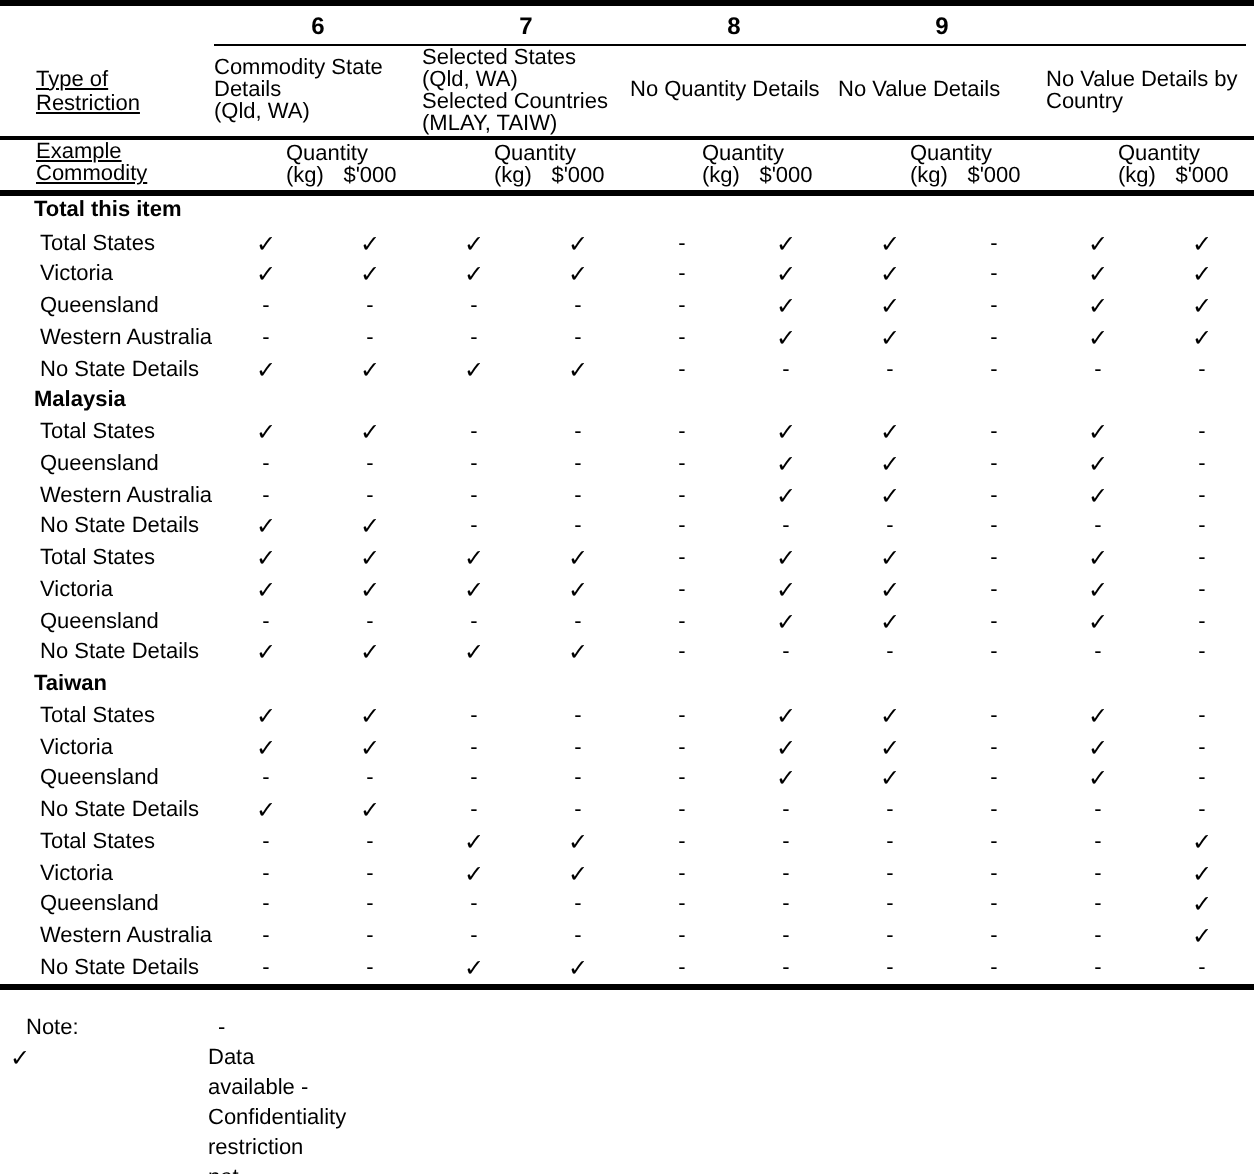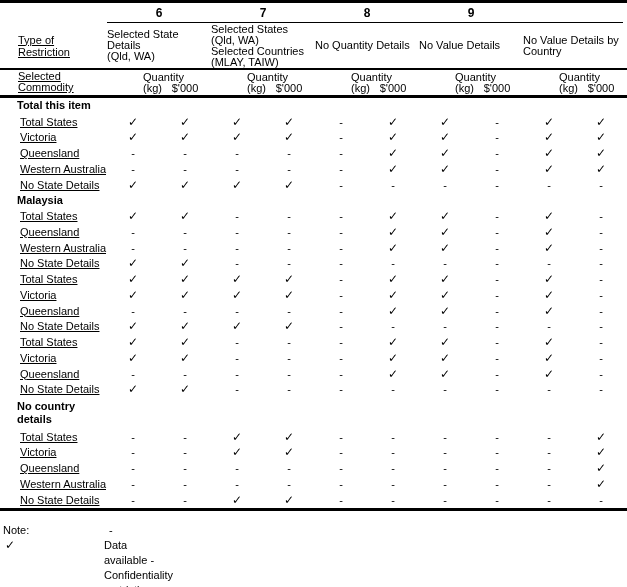--- a/index.html
+++ b/index.html
@@ -27,70 +27,70 @@
   .pre { white-space:pre-line; }
   .type-cell { line-height:11px; padding-right:2px; }
   .label-cell { padding-left:18px;text-decoration:underline; }
 
   .subheader-row { height:24px; align-items:end; line-height:11px; padding-bottom:1px; }
   .sub-kg { text-align:center;margin-left:36px; }
   .sub-val { text-align:center; }
   .commodity-label { align-self:center; }
 
   .row { height:15.75px; align-items:center; }
-  .row-label { padding-left:20px; white-space:nowrap;text-decoration:underline; }
+  .row-label { padding-left:20px; white-space:nowrap; }
   .section-row { align-items:center; height:15.75px;padding-left:14px; }
   .section-row.tall { height:31.5px; }
   .section-label { font-weight:bold; padding-left:3px; line-height:13px; grid-column:1 / -1; }
   .mark { text-align:center; }
   .check { font-weight:bold; font-size:12px; }
 
   .note-grid {
     display:grid;
     grid-template-columns:104px 56px auto;
     margin-top:12px;
     line-height:15px;
   }
-  .note-label { padding-left:3px; }
+  .note-label { padding-left:13px; }
   .note-symbol { padding-left:5px; }
 </style>
 </head>
 <body>
 
 <div class="page">
 
   <div class="rule3"></div>
 
   <div class="grid6 numbers-row">
     <div></div>
     <div class="num-cell">6</div>
     <div class="num-cell">7</div>
     <div class="num-cell">8</div>
     <div class="num-cell">9</div>
   </div>
   <div class="rule1 rule-under-numbers"></div>
 
   <div class="grid6 type-row">
     <div class="label-cell">Type of Restriction</div>
-    <div class="type-cell pre">Selected State
+    <div class="type-cell pre">Commodity State
 Details
 (Qld, WA)</div>
     <div class="type-cell pre">Selected States
 (Qld, WA)
 Selected Countries
 (MLAY, TAIW)</div>
     <div class="type-cell pre">No Quantity Details</div>
     <div class="type-cell pre">No Value Details</div>
     <div class="type-cell pre">No Value Details by
 Country</div>
   </div>
   <div class="rule2"></div>
 
   <div class="grid11 subheader-row">
-    <div class="label-cell commodity-label">Selected Commodity</div>
+    <div class="label-cell commodity-label">Example Commodity</div>
     <div class="sub-kg pre">Quantity
 (kg)</div>
     <div class="sub-val">$'000</div>
     <div class="sub-kg pre">Quantity
 (kg)</div>
     <div class="sub-val">$'000</div>
     <div class="sub-kg pre">Quantity
 (kg)</div>
     <div class="sub-val">$'000</div>
     <div class="sub-kg pre">Quantity
@@ -271,20 +271,23 @@
         <div class="mark check">✓</div>
         <div class="mark check">✓</div>
         <div class="mark check">✓</div>
         <div class="mark">-</div>
         <div class="mark">-</div>
         <div class="mark">-</div>
         <div class="mark">-</div>
         <div class="mark">-</div>
         <div class="mark">-</div>
       </div>
+      <div class="grid11 section-row">
+        <div class="section-label pre">Taiwan</div>
+      </div>
       <div class="grid11 row">
         <div class="row-label">Total States</div>
         <div class="mark check">✓</div>
         <div class="mark check">✓</div>
         <div class="mark">-</div>
         <div class="mark">-</div>
         <div class="mark">-</div>
         <div class="mark check">✓</div>
         <div class="mark check">✓</div>
         <div class="mark">-</div>
@@ -322,24 +325,20 @@
         <div class="mark check">✓</div>
         <div class="mark check">✓</div>
         <div class="mark">-</div>
         <div class="mark">-</div>
         <div class="mark">-</div>
         <div class="mark">-</div>
         <div class="mark">-</div>
         <div class="mark">-</div>
         <div class="mark">-</div>
         <div class="mark">-</div>
-      </div>
-      <div class="grid11 section-row tall">
-        <div class="section-label pre">No country
-details</div>
       </div>
       <div class="grid11 row">
         <div class="row-label">Total States</div>
         <div class="mark">-</div>
         <div class="mark">-</div>
         <div class="mark check">✓</div>
         <div class="mark check">✓</div>
         <div class="mark">-</div>
         <div class="mark">-</div>
         <div class="mark">-</div>

